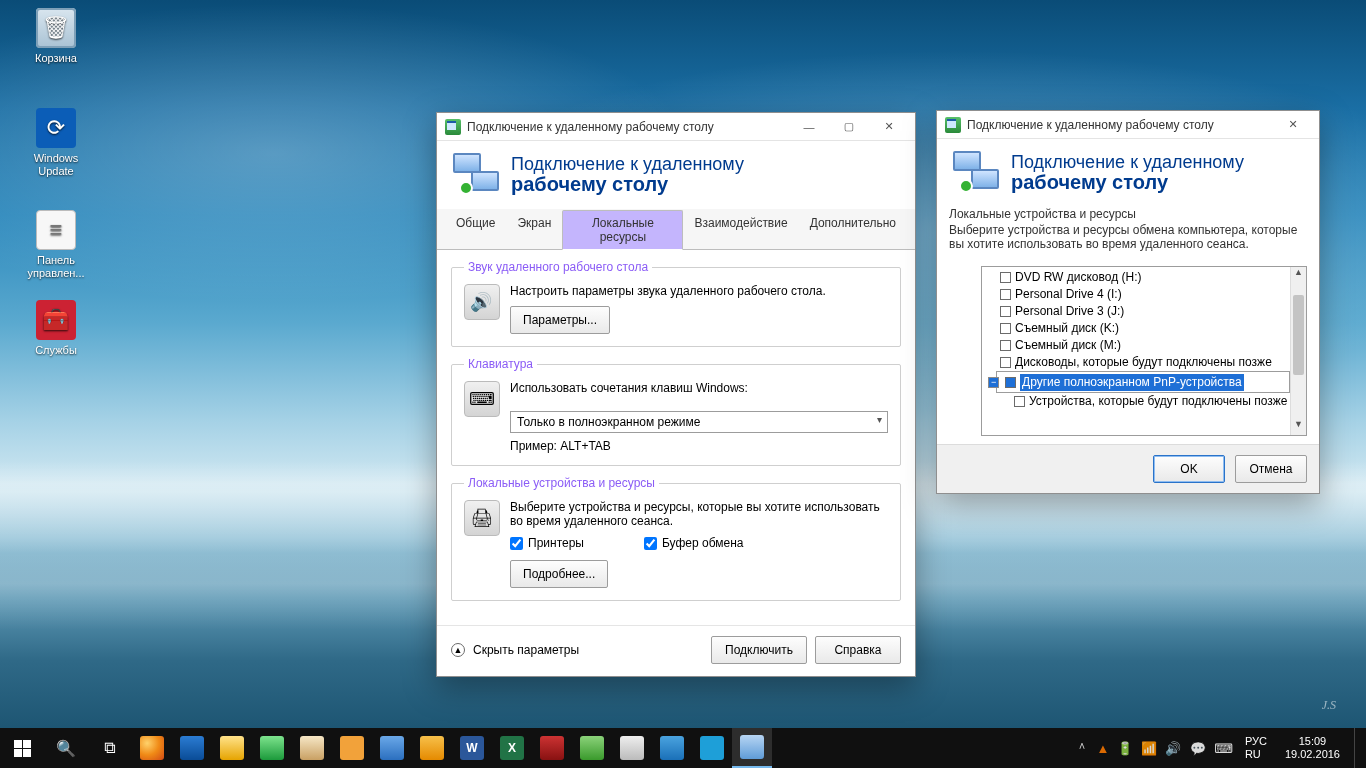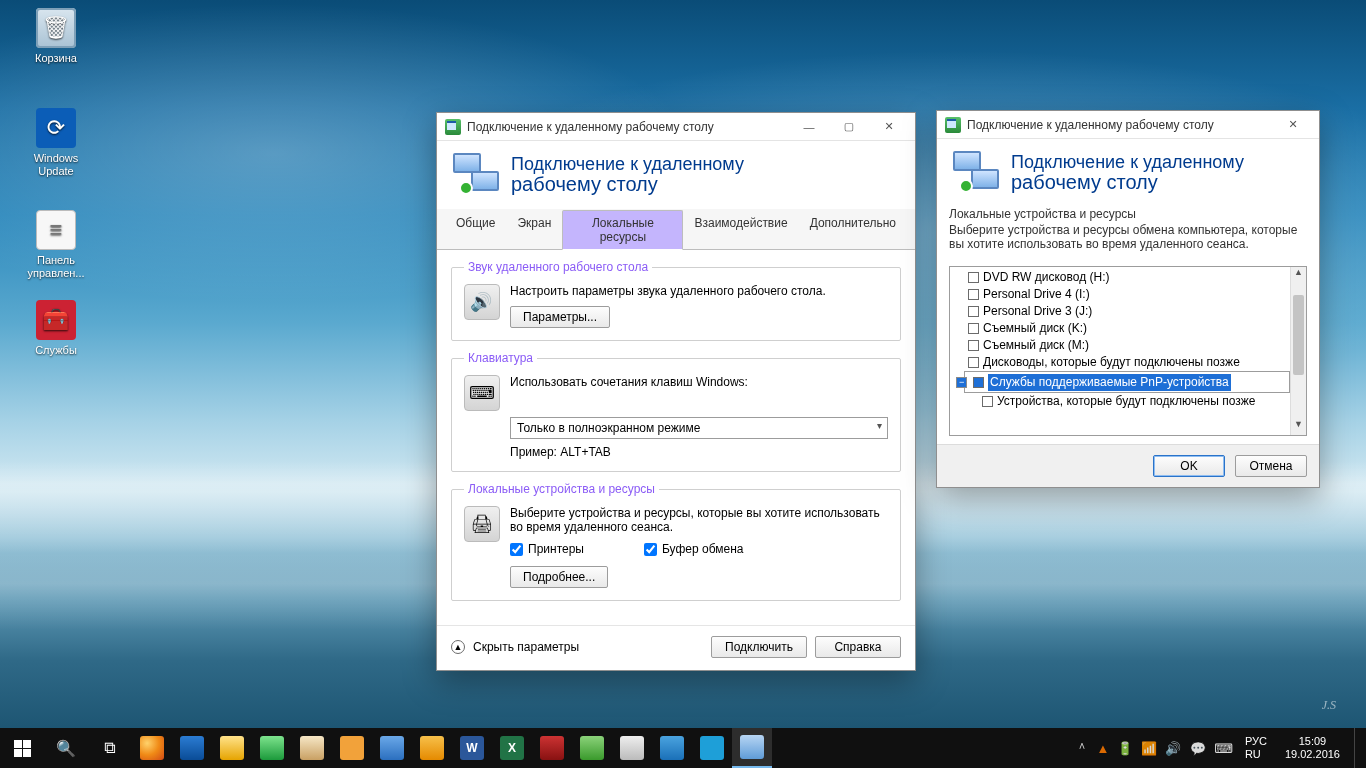--- a/index.html
+++ b/index.html
@@ -39,31 +39,31 @@
   .ctrls { display:flex; }
   .ctrls div { width:40px; height:26px; display:flex; align-items:center; justify-content:center; color:#555; font-size:11px;}
   
   .rdc-head { padding:12px 16px 14px; display:flex; align-items:center; gap:12px; color:#003b8e;}
   .rdc-head .monitor{ width:46px; height:42px; position:relative;}
   .rdc-head .monitor .m1,.rdc-head .monitor .m2{position:absolute; width:28px; height:20px; background:linear-gradient(#cfe4ff,#7fb2e8); border:2px solid #5b87c0; border-radius:2px;}
   .rdc-head .monitor .m1{left:0; top:0;}
   .rdc-head .monitor .m2{right:0; bottom:4px;}
   .rdc-head .monitor .badge{position:absolute; left:6px; bottom:0; width:14px;height:14px;border-radius:50%;background:#34b233;border:2px solid #fff;}
   .rdc-head h1 { font-weight:400; font-size:18px; line-height:20px;}
-  .rdc-head h1 b { display:block; font-size:20px; font-weight:400;}
+  .rdc-head h1 b { display:block; font-size:20px; font-weight:700;}
   
   .tabs { display:flex; border-bottom:1px solid #bdbdbd; padding:0 8px; background:#f6f6f6;}
   .tab { padding:5px 10px; border:1px solid transparent; border-bottom:none; font-size:12px; color:#333; position:relative; top:1px; cursor:default;}
   .tab.active { background:#c4b5fd; border-color:#bdbdbd; border-bottom:1px solid #fff; border-radius:2px 2px 0 0;text-align:center;}
   .body { padding:10px 14px 14px; }
   fieldset { border:1px solid #cfcfcf; border-radius:2px; padding:10px 12px 12px 12px; margin-bottom:10px; position:relative;}
   legend { font-size:12px; color:#8b5cf6; padding:0 4px;}
   .row { display:flex; gap:10px; align-items:flex-start;}
   .gicon { width:36px; height:36px; flex:none; border-radius:4px; background:linear-gradient(#f0f0f0,#d4d4d4); border:1px solid #bbb; display:flex; align-items:center; justify-content:center; font-size:18px;}
-  .btn { display:inline-flex; align-items:center; justify-content:center; min-width:90px; height:22px; padding:0 12px; background:linear-gradient(#fdfdfd,#e9e9e9); border:1px solid #9c9c9c; border-radius:2px; font-size:12px;}
+  .btn { display:inline-flex; align-items:center; justify-content:center; min-width:90px; height:28px; padding:0 12px; background:linear-gradient(#fdfdfd,#e9e9e9); border:1px solid #9c9c9c; border-radius:2px; font-size:12px;}
   .btn.primary{ border-color:#2a73c9; box-shadow:0 0 0 1px #8fbdf1 inset;}
   .sel { height:22px; border:1px solid #9c9c9c; font-size:12px; padding:0 18px 0 6px; background:#fff; appearance:none; position:relative;}
   .selwrap{position:relative; display:inline-block;}
   .selwrap::after{content:"▾"; position:absolute; right:6px; top:3px; font-size:10px; color:#555; pointer-events:none;}
   .chk { display:inline-flex; align-items:center; gap:5px; font-size:12px;}
   .chk input{ width:13px; height:13px;}
   .footer { padding:10px 14px 12px; display:flex; align-items:center; gap:8px; border-top:1px solid #e5e5e5;}
   .footer .spacer{flex:1;}
   .uparrow{ width:14px;height:14px; border:1px solid #6a6a6a; border-radius:50%; display:inline-flex; align-items:center; justify-content:center; font-size:9px;}
   
@@ -154,21 +154,21 @@
             <button class="btn">Параметры...</button>
           </div>
         </div>
       </fieldset>
       <fieldset>
         <legend>Клавиатура</legend>
         <div class="row">
           <div class="gicon">⌨</div>
           <div style="flex:1">
             <div style="margin-bottom:16px;">Использовать сочетания клавиш Windows:</div>
-            <div class="selwrap" style="width:100%;margin-top:12px;">
+            <div class="selwrap" style="width:100%;">
               <select class="sel" style="width:100%;">
                 <option>Только в полноэкранном режиме</option>
               </select>
             </div>
             <div style="margin-top:6px;">Пример: ALT+TAB</div>
           </div>
         </div>
       </fieldset>
       <fieldset>
         <legend>Локальные устройства и ресурсы</legend>
@@ -214,21 +214,21 @@
           <div class="m2"></div>
           <div class="badge"></div>
         </div>
       <h1>
         <span>Подключение к удаленному</span>
         <b>рабочему столу</b>
       </h1>
     </div>
     <div class="subhead">Локальные устройства и ресурсы</div>
     <div class="subdesc">Выберите устройства и ресурсы обмена компьютера, которые вы хотите использовать во время удаленного сеанса.</div>
-    <div style="padding:7px 12px 8px;">
+    <div style="padding:7px 12px 8px;margin-left:32px;">
       <div class="tree">
         <ul style="padding-top:2px; padding-right:16px;">
           <li>
               <span class="box"></span>
               <span>DVD RW дисковод (H:)</span>
             </li>
           <li>
               <span class="box"></span>
               <span>Personal Drive 4 (I:)</span>
             </li>
@@ -244,21 +244,21 @@
               <span class="box"></span>
               <span>Съемный диск (M:)</span>
             </li>
           <li>
               <span class="box"></span>
               <span>Дисководы, которые будут подключены позже</span>
             </li>
           <li class="sel" style="margin-left:-4px;">
             <span class="expander">−</span>
             <span class="box"></span>
-              <span>Службы поддерживаемые PnP-устройства</span>
+              <span>Другие полноэкранном PnP-устройства</span>
           </li>
           <li style="padding-left:14px;">
               <span class="box"></span>
               <span>Устройства, которые будут подключены позже</span>
             </li>
         </ul>
         <div class="scroll">
           <div class="arr" style="top:0">▲</div>
           <div class="thumb"></div>
           <div class="arr" style="bottom:0">▼</div>

